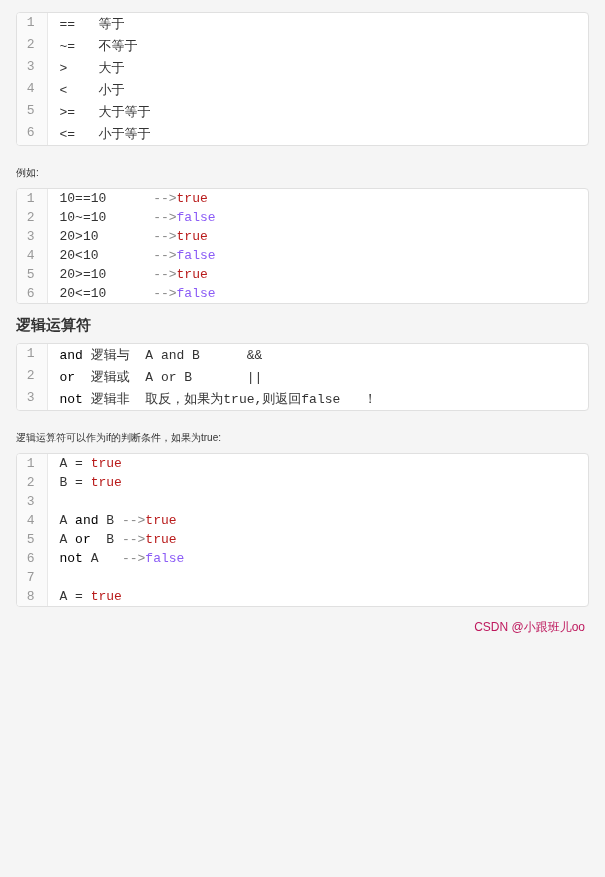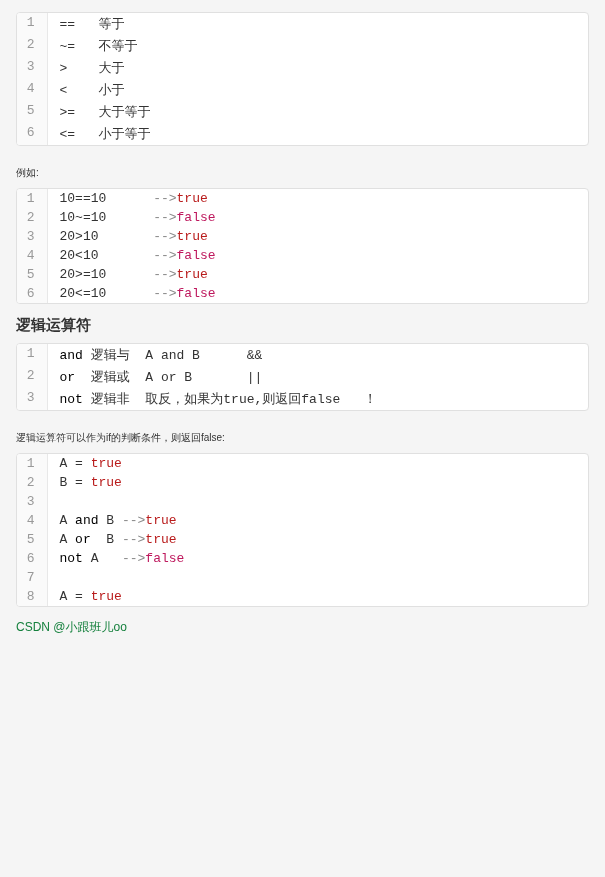--- a/index.html
+++ b/index.html
@@ -67,40 +67,41 @@
 
     .section-title {
       font-size: 15px;
       font-weight: bold;
       color: #333;
       margin-bottom: 8px;
       margin-top: 4px;
     }
 
     .footer-credit {
-      color: #15803d;
+      text-align: right;
+      color: #be185d;
       font-size: 12px;
       margin-top: 8px;
       padding-right: 4px;
     }
 
     .keyword-blue {
       color: #000000;
     }
 
     .arrow {
       color: #888;
     }
 
     .val-true {
       color: #b91c1c;
     }
 
     .val-false {
-      color: #be185d;
+      color: #8b5cf6;
     }
   </style>
 </head>
 <body>
 
 <div class="code-block">
   <table class="code-table">
     <tbody>
       <tr>
         <td class="line-num">1</td>
@@ -177,21 +178,21 @@
         <td class="line-code"><span class="keyword-blue">or</span>&nbsp; 逻辑或&nbsp; A or B&nbsp;&nbsp;&nbsp;&nbsp;&nbsp;&nbsp;&nbsp;||</td>
       </tr>
       <tr>
         <td class="line-num">3</td>
         <td class="line-code"><span class="keyword-blue">not</span> 逻辑非&nbsp; 取反，如果为true,则返回false&nbsp;&nbsp; ！</td>
       </tr>
     </tbody>
   </table>
 </div>
 
-<p class="section-label">逻辑运算符可以作为if的判断条件，则返回false:</p>
+<p class="section-label">逻辑运算符可以作为if的判断条件，如果为true:</p>
 
 <div class="code-block">
   <table class="code-table">
     <tbody>
       <tr>
         <td class="line-num">1</td>
         <td class="line-code">A = <span class="val-true">true</span></td>
       </tr>
       <tr>
         <td class="line-num">2</td>

